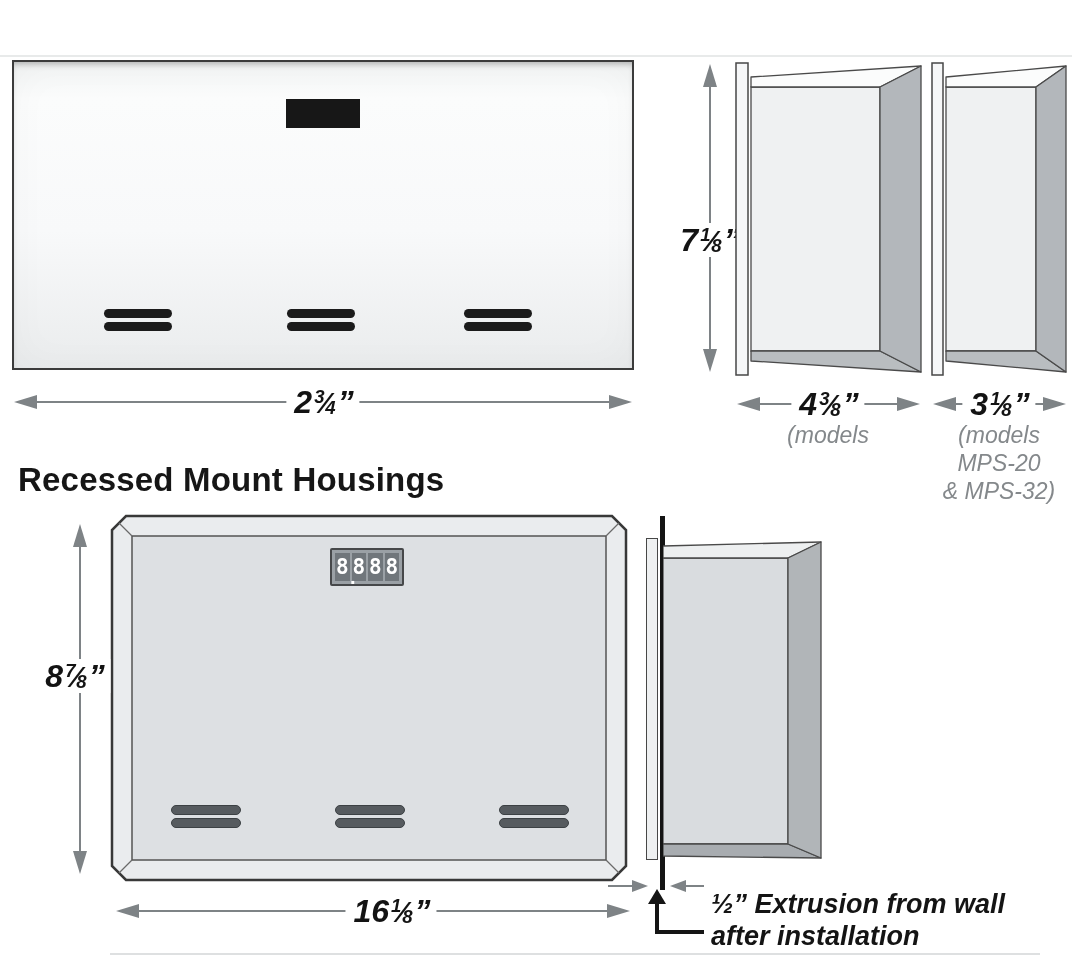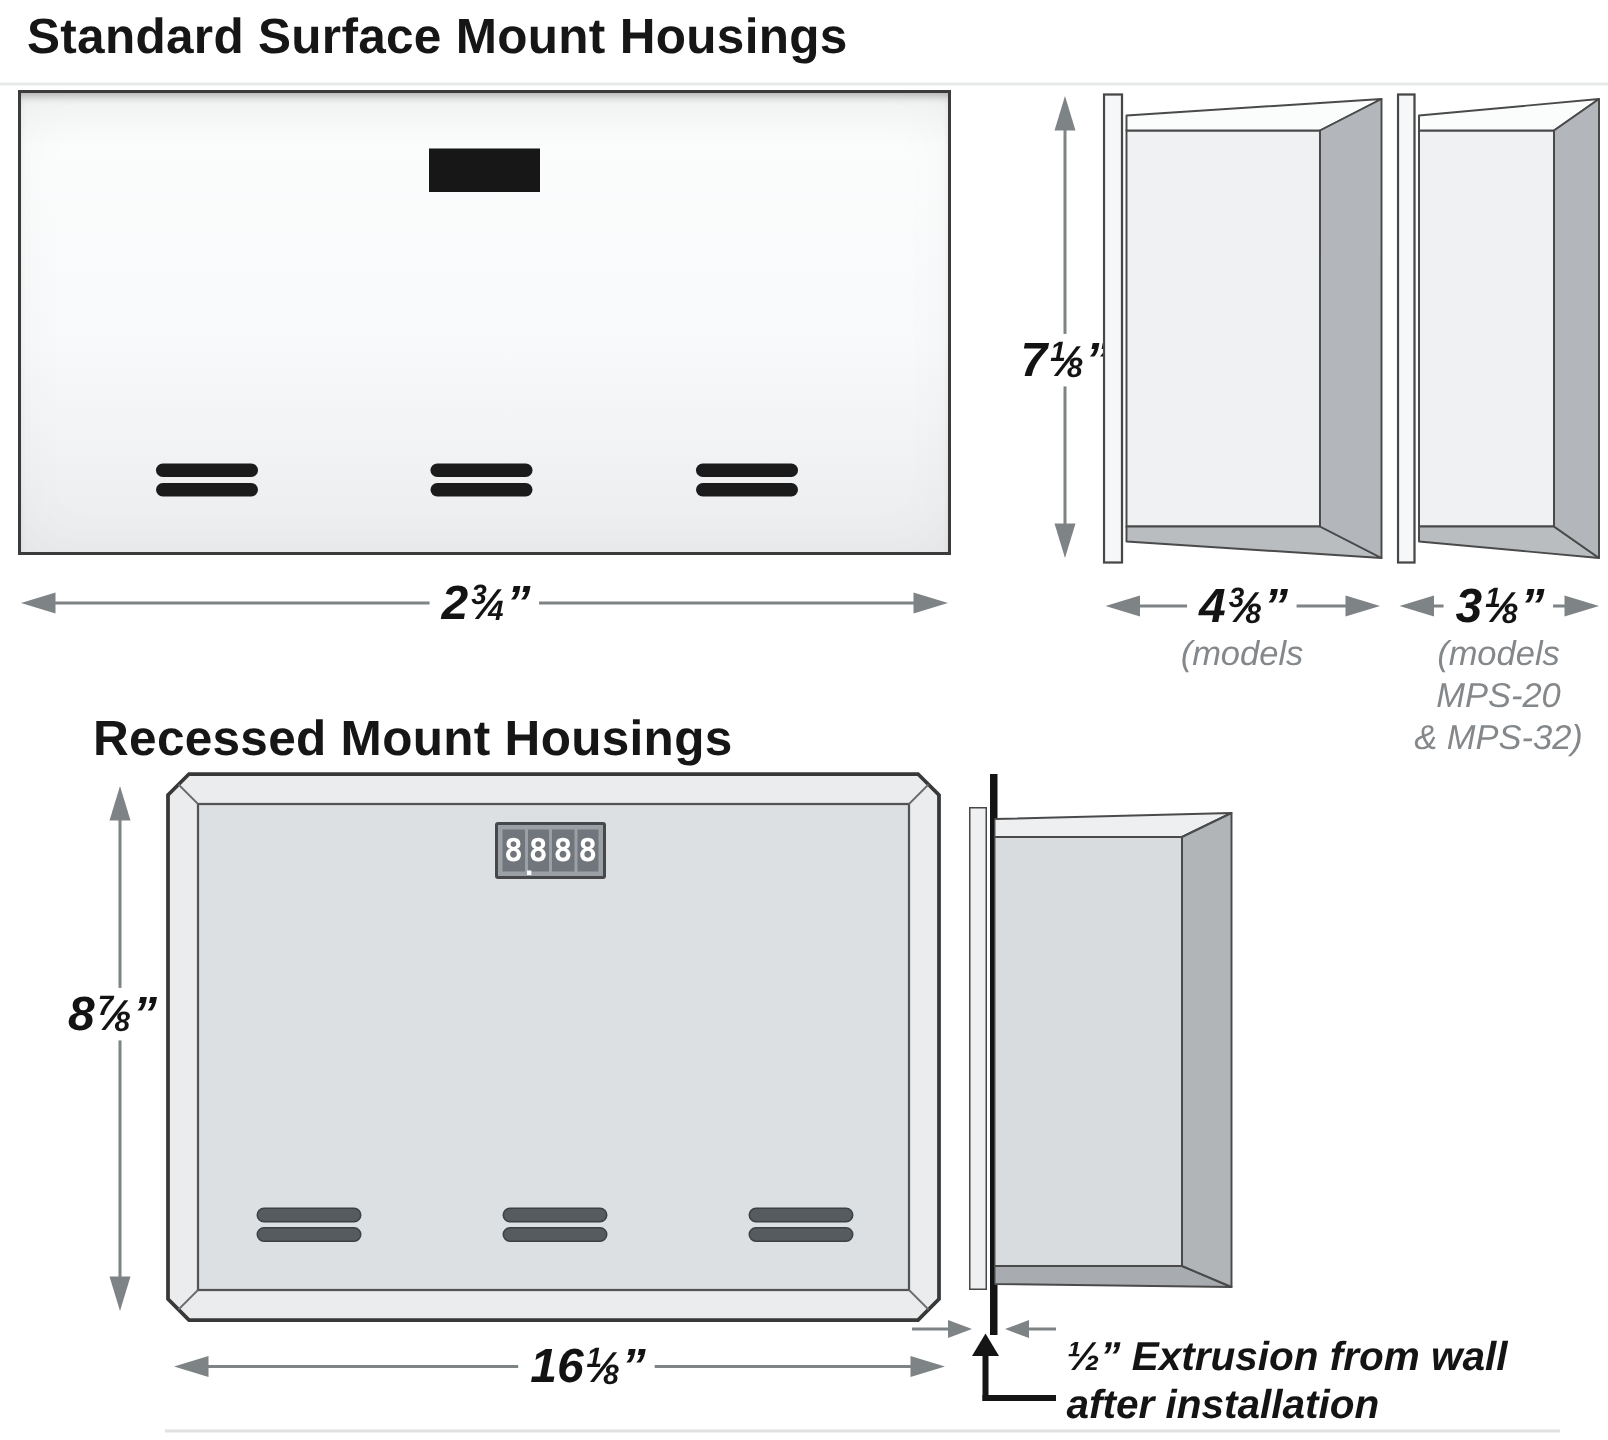--- a/index.html
+++ b/index.html
@@ -76,21 +76,20 @@
   .note{position:absolute;font-style:italic;font-weight:bold;font-size:27px;color:#141414;white-space:nowrap;}
 </style>
 </head>
 <body>
 
 <div id="stage">
 
   <div class="rule" style="left:0;top:55px;width:1072px;opacity:.55;"></div>
   <div class="rule" style="left:110px;top:953px;width:930px;opacity:.8;"></div>
 
-  <div class="sec-title" style="left:18px;top:6px;">Standard Surface Mount Housings</div>
 
   <div class="front-panel">
     <div class="disp-window"></div>
     <div class="vent" style="left:90px;top:247px;"></div>
     <div class="vent" style="left:90px;top:260px;"></div>
     <div class="vent" style="left:273px;top:247px;"></div>
     <div class="vent" style="left:273px;top:260px;"></div>
     <div class="vent" style="left:450px;top:247px;"></div>
     <div class="vent" style="left:450px;top:260px;"></div>
   </div>
@@ -148,21 +147,21 @@
   </div>
   <div class="dim-label" style="left:999px;top:404px;">
     <span>3</span><span class="fn">1</span><span class="fs">⁄</span><span class="fd">8</span><span class="du">”</span>
   </div>
   <div class="models" style="left:902px;top:421px;width:194px;">
     <span>(models</span>
     <span>MPS-20</span>
     <span>&amp; MPS-32)</span>
   </div>
 
-  <div class="sec-title" style="left:18px;top:474px;margin-left:44px;">Recessed Mount Housings</div>
+  <div class="sec-title" style="left:18px;top:462px;">Recessed Mount Housings</div>
 
   <svg class="abs" style="left:110px;top:514px;" width="518" height="368" viewBox="0 0 518 368">
     <polygon points="16,2 502,2 516,16 516,352 502,366 16,366 2,352 2,16" fill="#eaecee" stroke="#383838" stroke-width="2.5"></polygon>
     <rect x="22" y="22" width="474" height="324" fill="#dde0e3" stroke="#545454" stroke-width="1.5"></rect>
     <line x1="9" y1="9" x2="22" y2="22" stroke="#6a6a6a" stroke-width="1.2"></line>
     <line x1="509" y1="9" x2="496" y2="22" stroke="#6a6a6a" stroke-width="1.2"></line>
     <line x1="509" y1="359" x2="496" y2="346" stroke="#6a6a6a" stroke-width="1.2"></line>
     <line x1="9" y1="359" x2="22" y2="346" stroke="#6a6a6a" stroke-width="1.2"></line>
   </svg>
 

